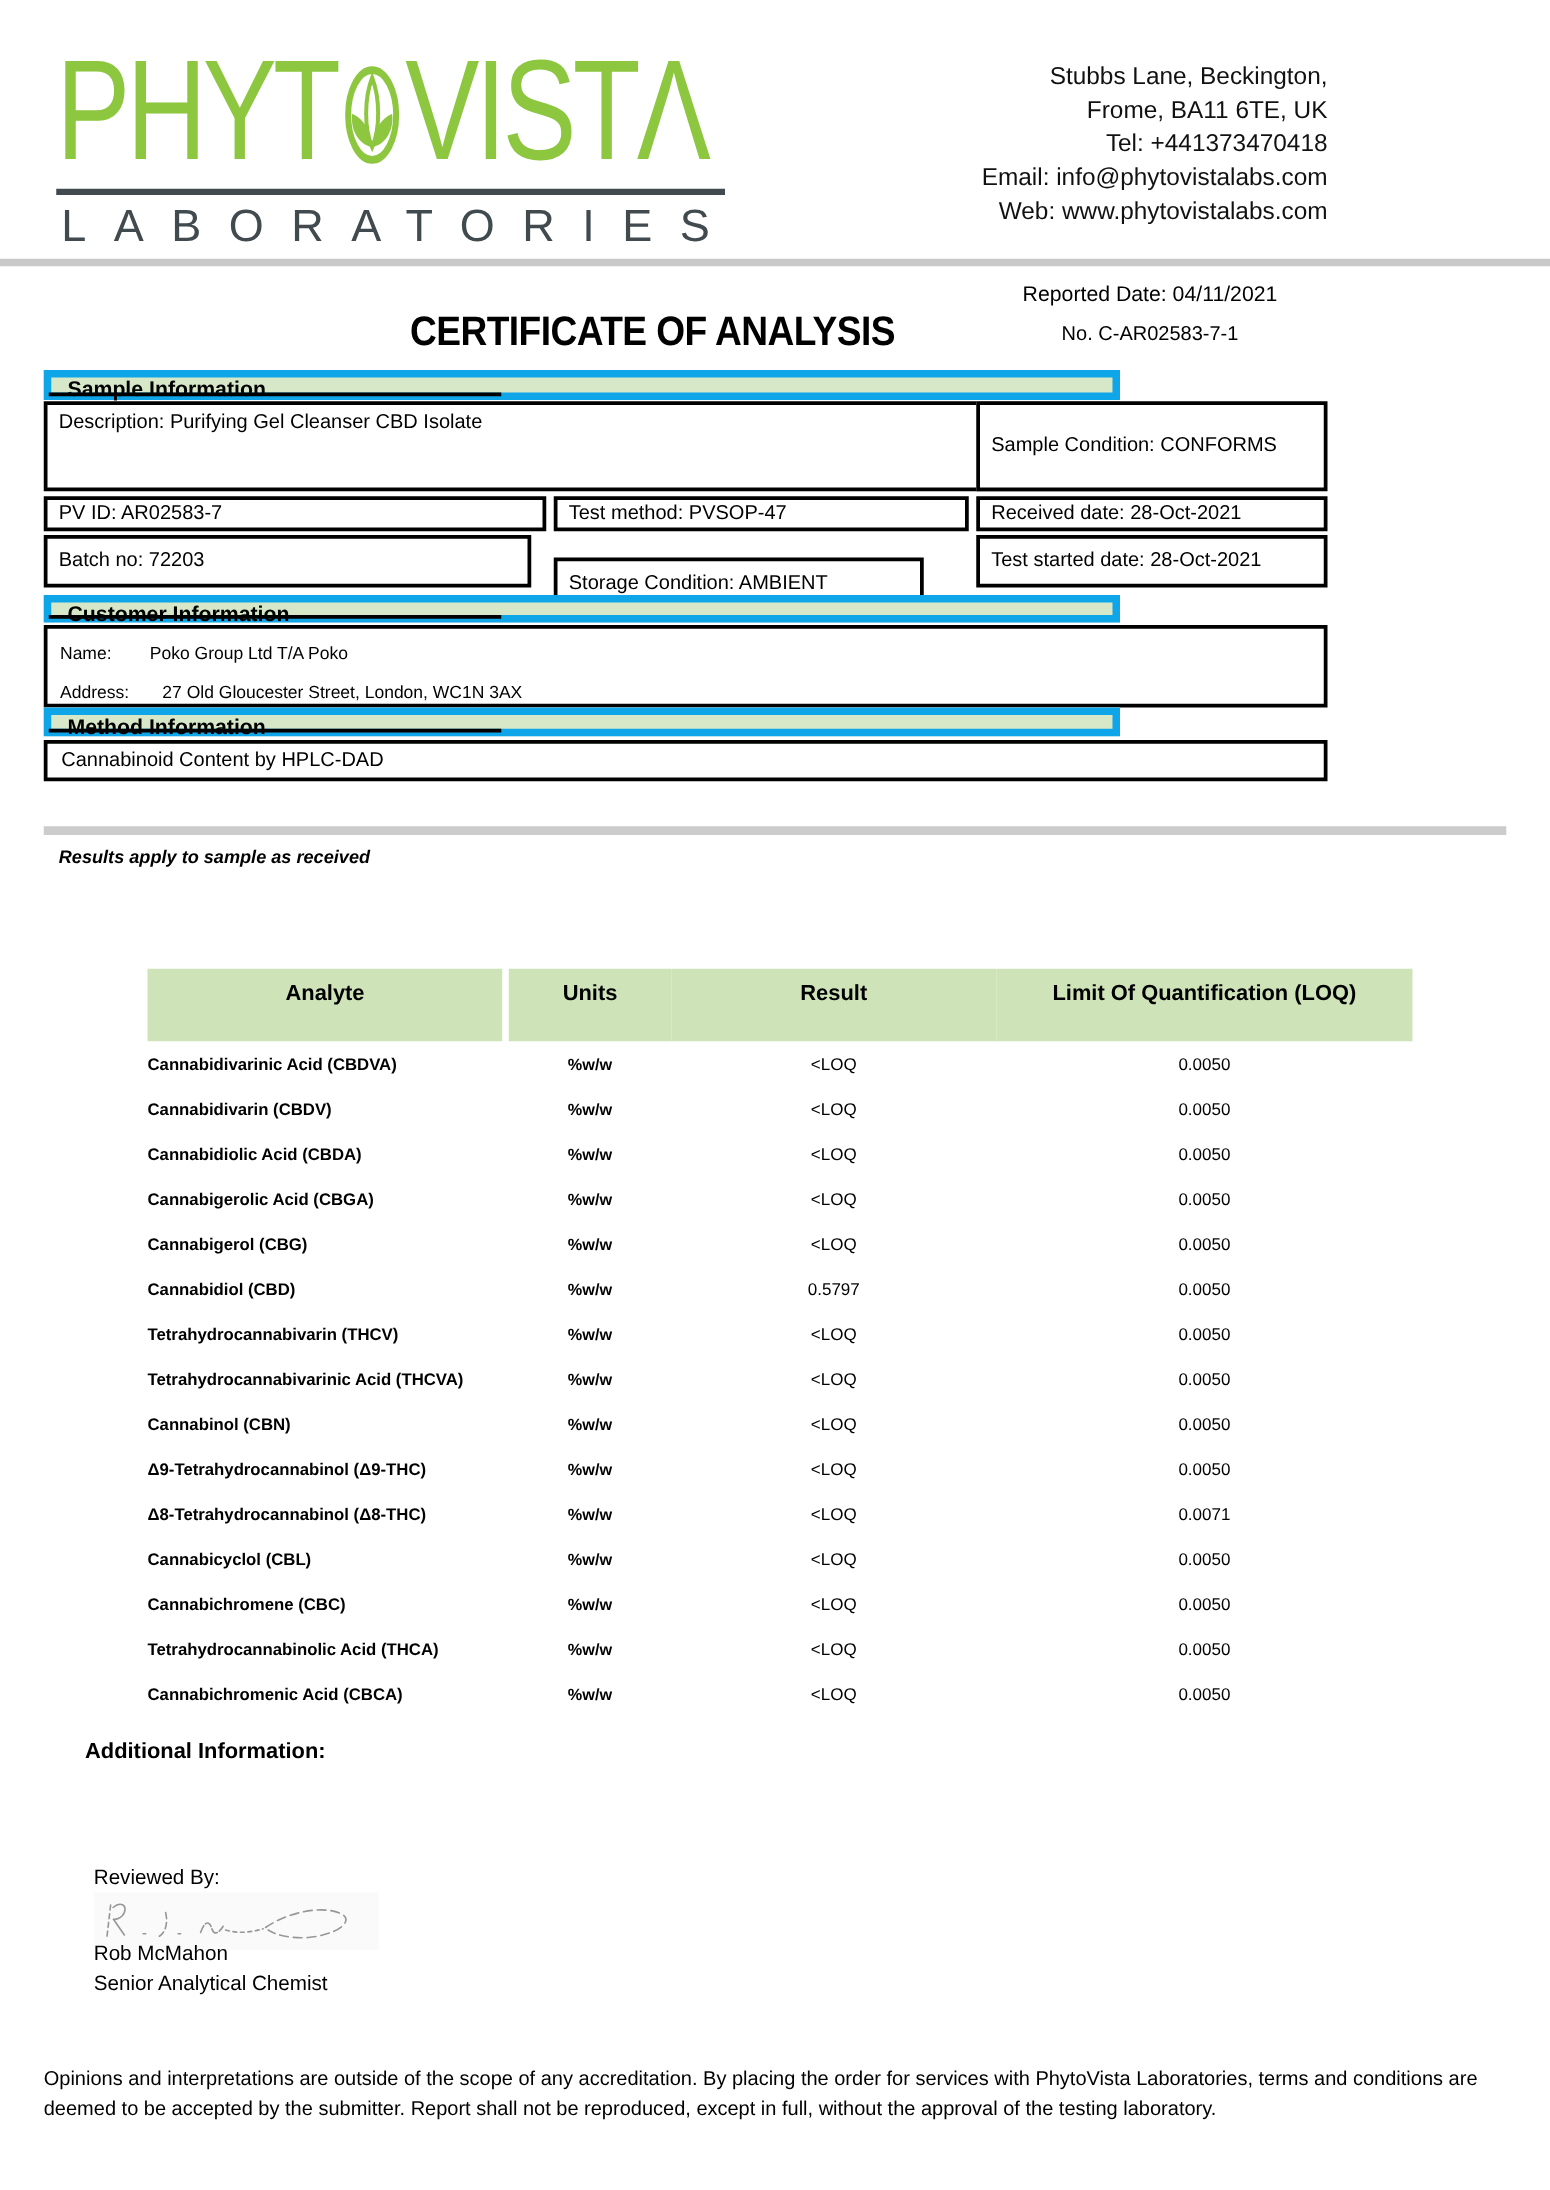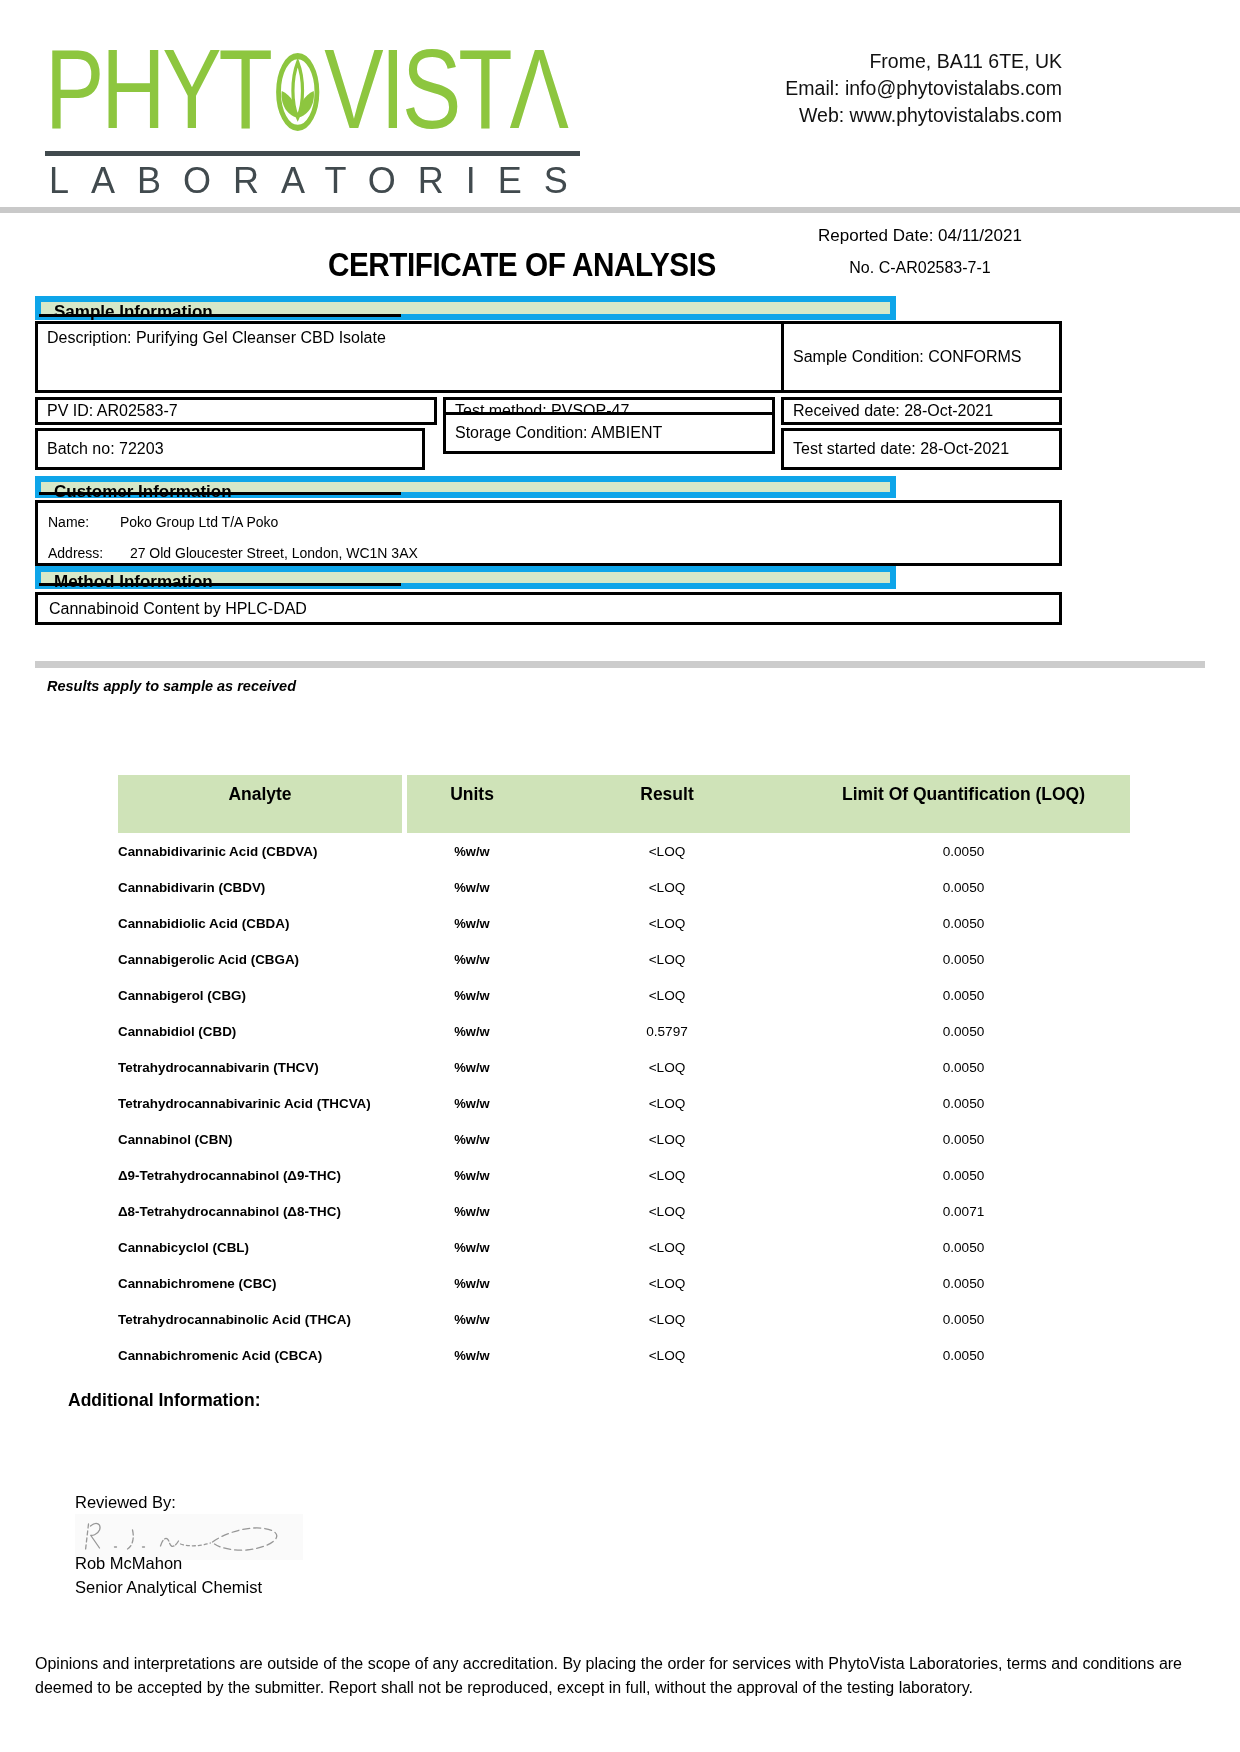--- a/index.html
+++ b/index.html
@@ -99,21 +99,23 @@
       <path d="M28 64 C14 62 6 50 8 38 C20 42 27 52 28 64 Z" fill="#8dc63f"></path>
       <path d="M28 64 C42 62 50 50 48 38 C36 42 29 52 28 64 Z" fill="#8dc63f"></path>
       <path d="M28 10 C36 26 36 50 28 64 C20 50 20 26 28 10 Z" fill="#ffffff" stroke="#8dc63f" stroke-width="4"></path>
     </svg>
     <span>VISTΛ</span>
   </div>
   <div class="logo-rule"></div>
   <div class="logo-sub">LABORATORIES</div>
 
   <div class="contact">
+    <div>Stubbs Lane, Beckington,</div>
     <div>Frome, BA11 6TE, UK</div>
+    <div>Tel: +441373470418</div>
     <div>Email: info@phytovistalabs.com</div>
     <div>Web: www.phytovistalabs.com</div>
   </div>
 
   <div class="top-rule"></div>
 
   <div class="report-meta">
     <div class="report-date">Reported Date: 04/11/2021</div>
     <div class="report-no">No. C-AR02583-7-1</div>
   </div>
@@ -122,21 +124,21 @@
   <div class="sec-bar" style="top:296px; height:24px;">
     <div class="sec-title">Sample Information</div>
     <div class="sec-underline"></div>
   </div>
   <div class="ibox top-align" style="left:35px; top:321px; width:861px; height:72px;">Description: Purifying Gel Cleanser CBD Isolate</div>
   <div class="ibox" style="left:781px; top:321px; width:281px; height:72px;">Sample Condition: CONFORMS</div>
   <div class="ibox" style="left:35px; top:397px; width:402px; height:28px;">PV ID: AR02583-7</div>
   <div class="ibox" style="left:443px; top:397px; width:332px; height:28px;">Test method: PVSOP-47</div>
   <div class="ibox" style="left:781px; top:397px; width:281px; height:28px;">Received date: 28-Oct-2021</div>
   <div class="ibox" style="left:35px; top:428px; width:390px; height:42px;text-align:center;">Batch no: 72203</div>
-  <div class="ibox" style="left:443px; top:412px; width:332px; height:42px;">Storage Condition: AMBIENT</div>
+  <div class="ibox" style="left:443px; top:446px; width:296px; height:42px;">Storage Condition: AMBIENT</div>
   <div class="ibox" style="left:781px; top:428px; width:281px; height:42px;">Test started date: 28-Oct-2021</div>
 
   <div class="sec-bar" style="top:476px; height:22px;">
     <div class="sec-title">Customer Information</div>
     <div class="sec-underline"></div>
   </div>
   <div class="cust-box">
     <div>
       <span class="cust-label name">Name:</span>
       <span>Poko Group Ltd T/A Poko</span>

